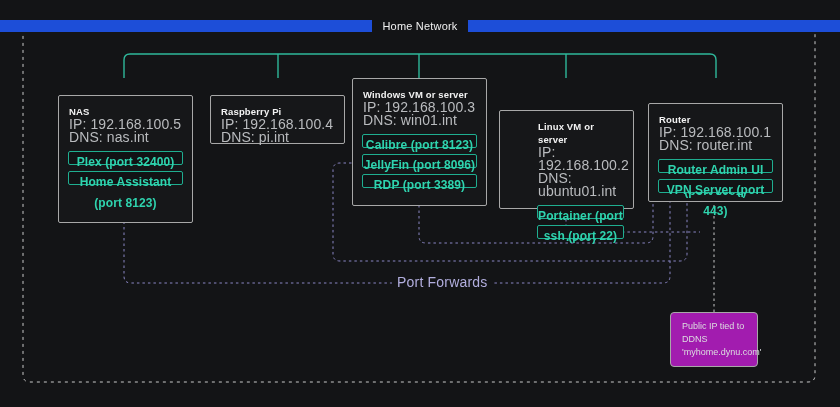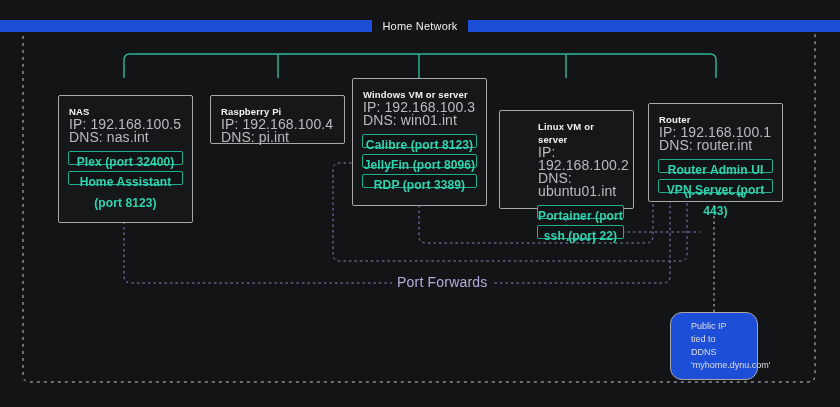--- a/index.html
+++ b/index.html
@@ -31,22 +31,22 @@
   .svc-wrap{padding:7px 9px 9px 9px;display:flex;flex-direction:column;gap:6px;}
   .svc{
     box-sizing:border-box;height:14px;line-height:21px;text-align:center;
     border:1px solid #1fae90;border-radius:2px;background:#111315;
     color:#2fd3ae;font-size:12px;font-weight:bold;letter-spacing:.1px;
   }
 
   
   .annot{
     position:absolute;box-sizing:border-box;
-    border:1px solid #a8a8a8;border-radius:12px;background:#1d4ed8;
-    padding:7px 20px;font-size:9px;color:#dcdee0;line-height:13px;
+    border:1px solid #a8a8a8;border-radius:4px;background:#a21caf;
+    padding:7px 11px;font-size:9px;color:#dcdee0;line-height:13px;
   }
   .pf-label{
     position:absolute;font-size:14px;color:#b2aede;letter-spacing:.2px;
     background:#131416;padding:0 5px;
   }
 </style>
 </head>
 <body>
 
 <div id="stage">

